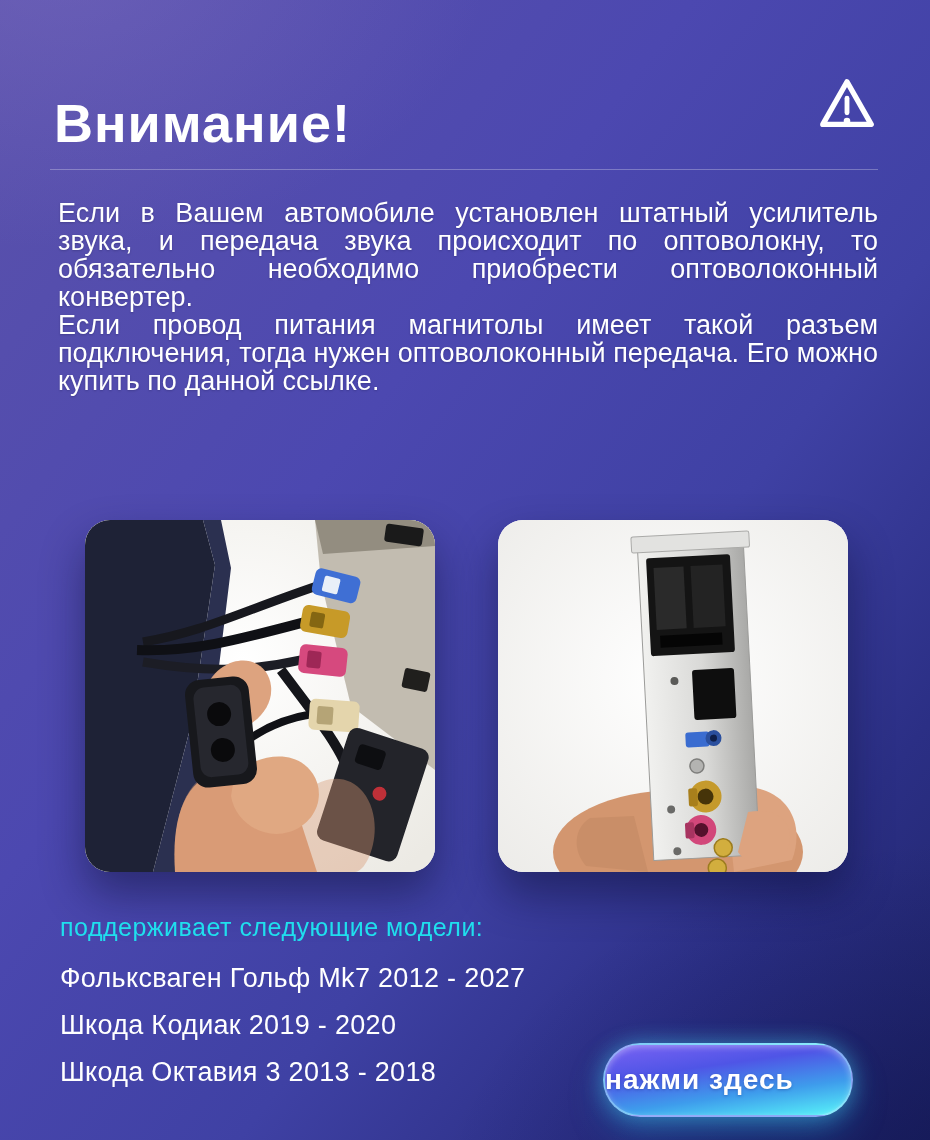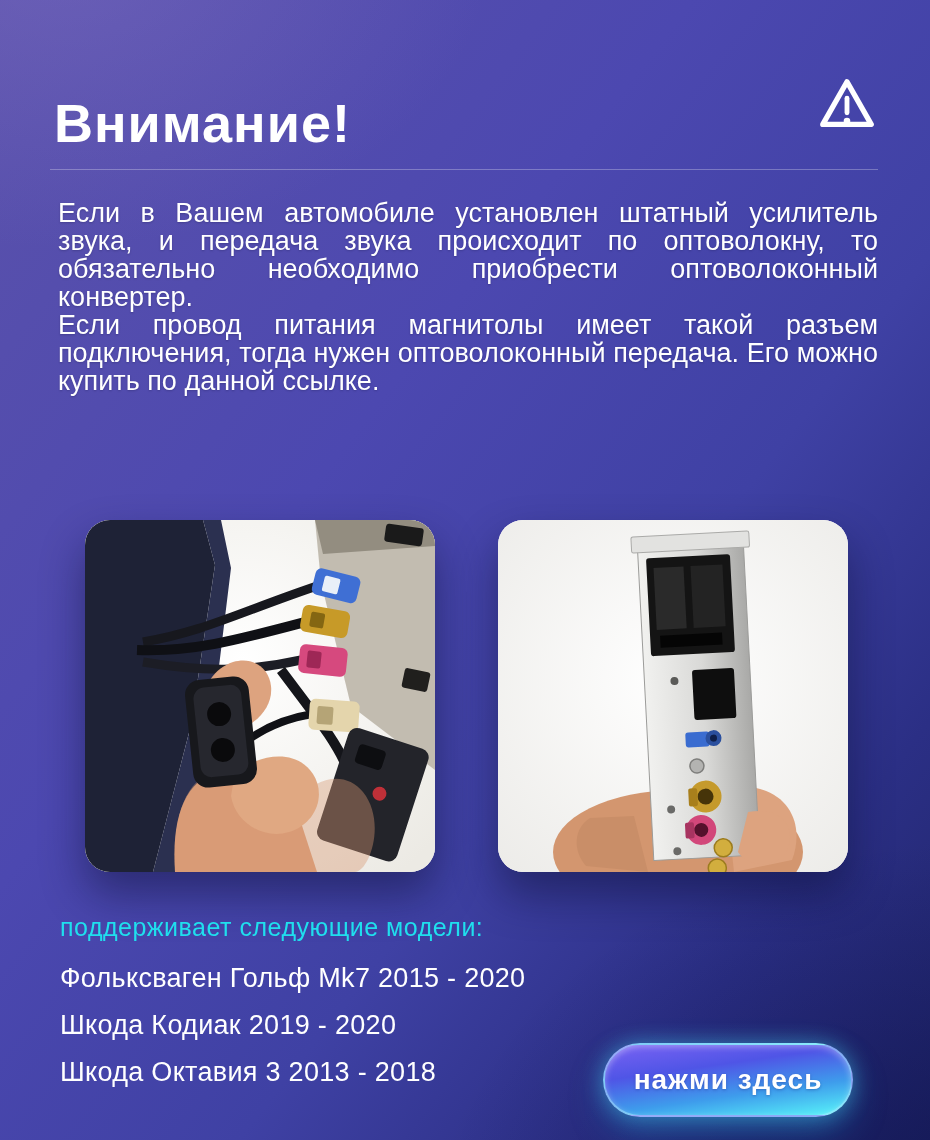--- a/index.html
+++ b/index.html
@@ -44,21 +44,21 @@
   .models{position:absolute;left:60px;top:913px;}
   .models-heading{
     color:var(--accent-cyan);
     font-size:25px;font-weight:normal;margin:0 0 13px 0;letter-spacing:0.5px;
   }
   .model-item{font-size:27px;line-height:47px;letter-spacing:0.3px;}
   .cta-button{
     position:absolute;left:603px;top:1043px;width:250px;height:74px;
     border-radius:37px;border:2px solid rgba(180,235,255,0.55);
     box-sizing:border-box;
-    display:flex;align-items:center;justify-content:center;
+    display:flex;align-items:center;
     cursor:pointer;
     background:linear-gradient(172deg,#7561f2 4%,#4f55e6 34%,#3e9cec 66%,#55ecf8 96%);
     box-shadow:0 0 22px rgba(80,225,250,0.45), 0 16px 34px rgba(30,150,210,0.35),
                inset 0 2px 6px rgba(255,255,255,0.35);
   }
   .cta-label{
     color:#fff;font-size:28px;font-weight:bold;letter-spacing:1px;
     text-shadow:0 1px 3px rgba(20,40,120,0.35);
   }
 </style>
@@ -205,21 +205,21 @@
         </g>
 
         <path d="M250,292 C282,286 298,306 290,328 C282,350 250,348 240,332 Z" fill="#dda37f"></path>
       </svg>
     </div>
 
   </div>
 
   <div class="models">
     <div class="models-heading">поддерживает следующие модели:</div>
-    <div class="model-item">Фольксваген Гольф Mk7 2015 - 2020</div>
+    <div class="model-item">Фольксваген Гольф Mk7 2012 - 2027</div>
     <div class="model-item">Шкода Кодиак 2019 - 2020</div>
     <div class="model-item">Шкода Октавия 3 2013 - 2018</div>
   </div>
 
   <div class="cta-button">
     <span class="cta-label">нажми здесь</span>
   </div>
 
 </div>
 

